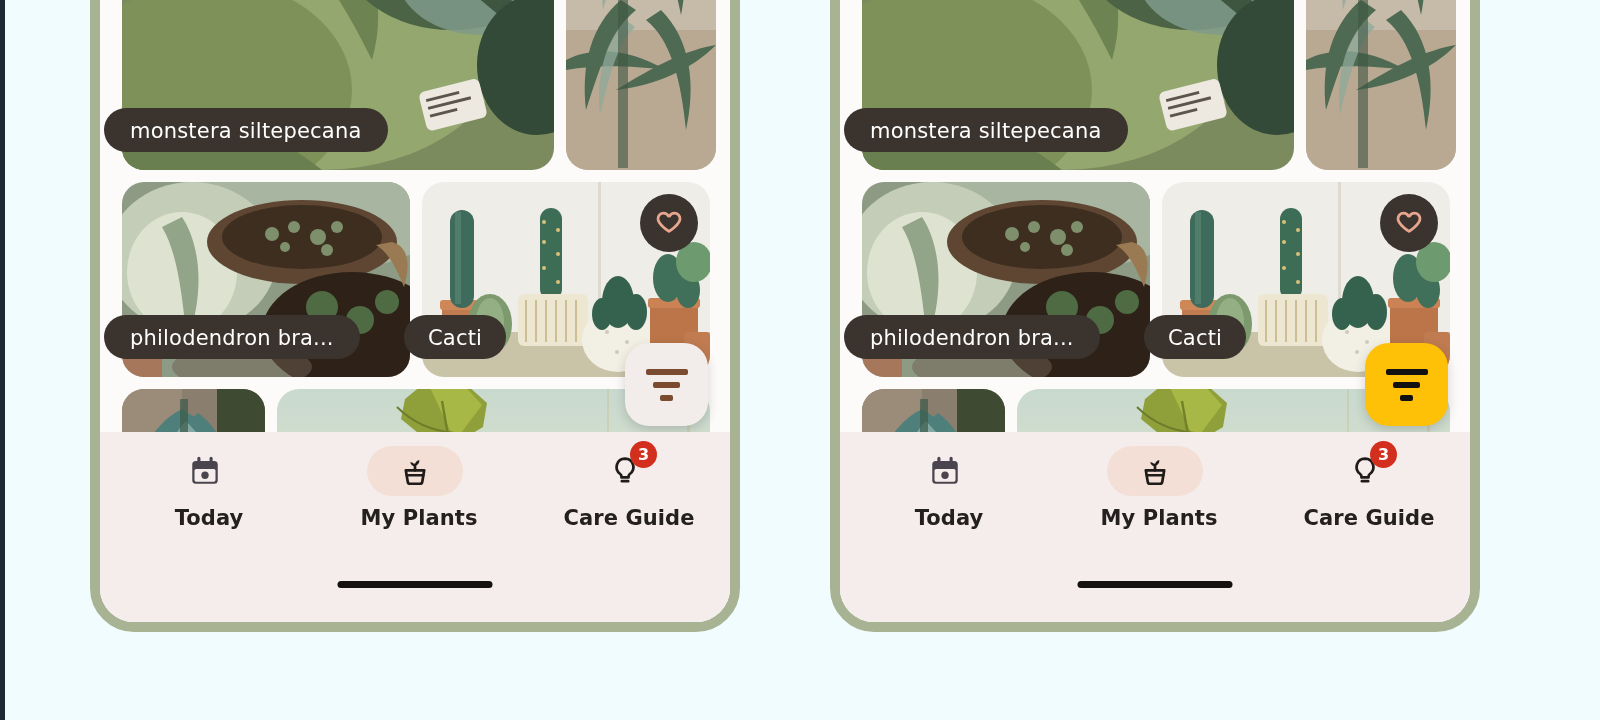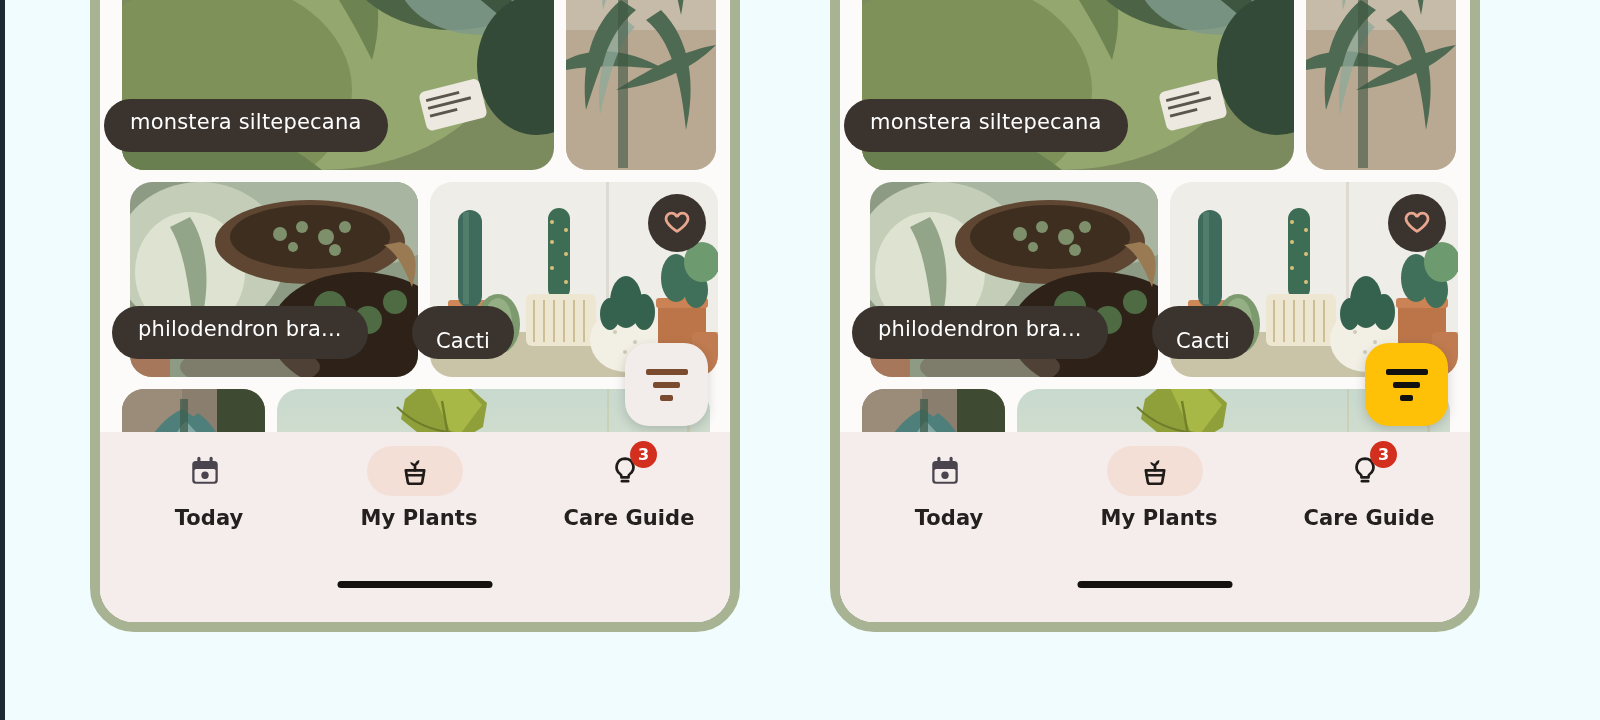--- a/index.html
+++ b/index.html
@@ -31,36 +31,36 @@
     flex:0 0 auto;
   }
   .card .photo {
     position:absolute; inset:0; border-radius:22px; overflow:hidden;
   }
   .card .photo > .img { position:absolute; inset:0; }
 
   
   .r1 .c1 { width:432px; height:290px; }
   .r1 .c2 { width:150px; height:290px; }
-  .r2 .c1 { width:288px; height:195px;margin-left:8px; }
+  .r2 .c1 { width:288px; height:195px; }
   .r2 .c2 { width:288px; height:195px; }
   .r3 .c1 { width:143px; height:200px; }
   .r3 .c2 { width:433px; height:200px; }
 
   
   .chip {
     position:absolute; left:-18px; bottom:18px;
     background:#3A332E; color:#FFFFFF;
     border-radius:30px; padding:0 26px;
-    height:53px; line-height:46px;
+    height:44px; line-height:46px;
     font-size:21px; letter-spacing:.2px;
     white-space:nowrap; z-index:6;
     max-width:330px; overflow:hidden;
   }
-  .chip.small { padding:12px 24px; }
+  .chip.small { padding:0 24px; }
 
   
   .heart-btn {
     position:absolute; top:12px; right:12px;
     width:58px; height:58px; border-radius:50%;
     background:#3A332E; z-index:7;
     display:flex; align-items:center; justify-content:center;
   }
   .heart-btn svg { width:30px; height:30px; }
 

